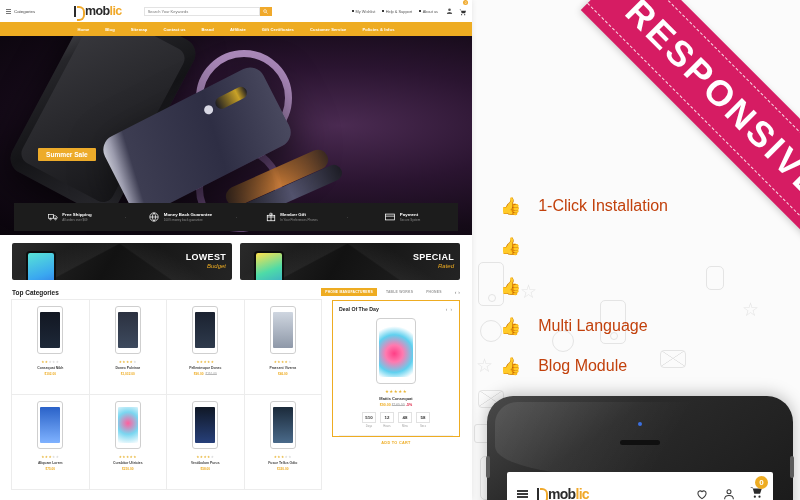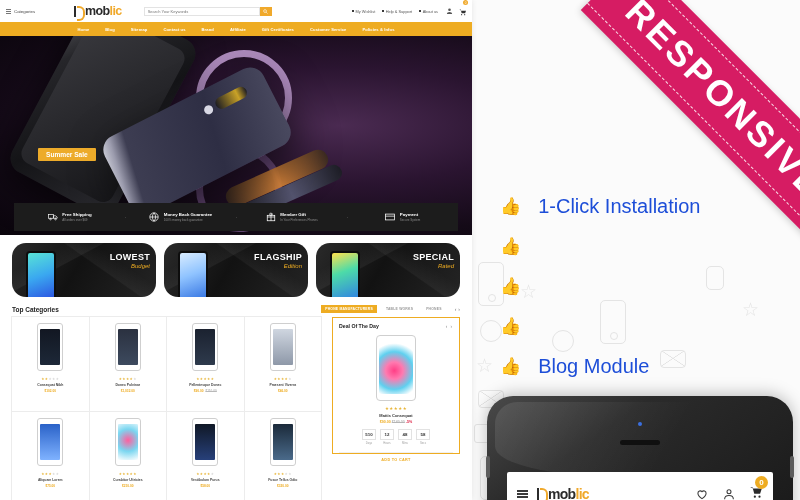--- a/index.html
+++ b/index.html
@@ -99,21 +99,21 @@
      display:flex; align-items:center; }
   .svc{ flex:1; display:flex; align-items:center; justify-content:center; gap:4px; position:relative; }
   .svc+.svc:before{ content:""; position:absolute; left:0; top:5px; bottom:5px; width:1px; background:#3a3a3a; }
   .svc .ic{ width:11px; height:11px; display:flex; align-items:center; justify-content:center; }
   .svc .ic svg{ width:10px; height:10px; }
   .svc .t1{ font-size:4.4px; color:#fff; font-weight:bold; }
   .svc .t2{ font-size:3px; color:#8d8d8d; margin-top:1px; }
 
   
   .cbwrap{ display:flex; gap:8px; padding:8px 12px 6px; }
-  .cb{ flex:1; height:54px; border-radius:14px; position:relative; overflow:hidden;
+  .cb{ flex:1; height:37px; border-radius:2px; position:relative; overflow:hidden;
      background:linear-gradient(120deg,#2a2a2a 0%, #121212 45%, #242424 100%); }
   .cb .poly{ position:absolute; inset:0;
      background:
        linear-gradient(35deg, transparent 58%, rgba(255,255,255,.045) 59%, transparent 72%),
        linear-gradient(-28deg, transparent 62%, rgba(255,255,255,.05) 63%, transparent 78%); }
   .cb .scr{ position:absolute; left:14px; top:8px; width:30px; height:52px; border-radius:4px;
      background:linear-gradient(160deg,#58e3d6 0%, #3aa8f0 48%, #2b4ce0 100%); border:2px solid #0d0d0d; }
   .cb .txt{ position:absolute; right:6px; top:9px; text-align:right; }
   .cb .t1{ color:#fff; font-size:9px; font-weight:bold; letter-spacing:.3px; }
   .cb .t2{ color:#eeac22; font-size:6px; margin-top:1px; font-style:italic; }
@@ -157,21 +157,21 @@
   .tb{ width:14px; text-align:center; }
   .tb .v{ border:1px solid #e2e2e2; font-size:4.4px; font-weight:bold; color:#333; padding:2px 0; background:#fff; }
   .tb .l{ font-size:2.8px; color:#a2a2a2; margin-top:1px; }
   .addcart{ text-align:center; font-size:3.8px; color:#eeac22; font-weight:bold; margin-top:7px;
      border-top:1px solid #f0f0f0; padding-top:5px; letter-spacing:.3px; }
 
   
   .features{ position:absolute; left:500px; top:186px; z-index:3; }
   .frow{ display:flex; align-items:center; gap:17px; height:40px; }
   .frow .ic{ font-size:17px; color:#1b1b1b; line-height:1; }
-  .frow .lb{ font-size:20px; color:#1d4ed8; }
+  .frow .lb{ font-size:16px; color:#c2410c; }
 
   
   .ribbon{ position:absolute; top:-94px; right:-96px; width:330px; height:78px;
      background:#d61c63; transform:rotate(45deg); transform-origin:center;
      z-index:4; display:flex; align-items:center; justify-content:center;
      box-shadow:0 2px 7px rgba(0,0,0,.18); }
   .ribbonPos{ position:absolute; top:0; right:0; width:260px; height:260px; overflow:hidden; z-index:4; }
   .ribbon .rtxt{ color:#fff; font-size:36px; font-weight:bold; letter-spacing:3px; }
   .ribbon:before,.ribbon:after{ content:""; position:absolute; left:0; right:0; height:0;
      border-top:1.5px dashed rgba(255,255,255,.85); }
@@ -361,28 +361,20 @@
     <div class="cb">
       <div class="poly"></div>
       <div class="scr"></div>
       <div class="txt">
         <div class="t1">LOWEST</div>
         <div class="t2">Budget</div>
       </div>
     </div>
     <div class="cb">
       <div class="poly"></div>
-      <div class="scr" style="background:linear-gradient(160deg,#d8ecff 0%,#8fc3ff 45%,#2f6fe0 100%)"></div>
-      <div class="txt">
-        <div class="t1">FLAGSHIP</div>
-        <div class="t2">Edition</div>
-      </div>
-    </div>
-    <div class="cb">
-      <div class="poly"></div>
       <div class="scr" style="background:linear-gradient(160deg,#ffe14d 0%,#4ddba8 40%,#2e7ce8 100%)"></div>
       <div class="txt">
         <div class="t1">SPECIAL</div>
         <div class="t2">Rated</div>
       </div>
     </div>
   </div>
 
   <div class="tcbar">
     <div class="tcTitle">Top Categories</div>
@@ -520,20 +512,21 @@
     <span class="lb">1-Click Installation</span>
   </div>
   <div class="frow">
     <span class="ic">👍</span>
   </div>
   <div class="frow">
     <span class="ic">👍</span>
   </div>
   <div class="frow">
     <span class="ic">👍</span>
+    <span class="lb">Multi Language</span>
   </div>
   <div class="frow">
     <span class="ic">👍</span>
     <span class="lb">Blog Module</span>
   </div>
 </div>
 
 <div class="ribbonPos">
   <div class="ribbon" style="top:60px; right:-90px; width:330px;">
     <span class="rtxt">RESPONSIVE</span>

